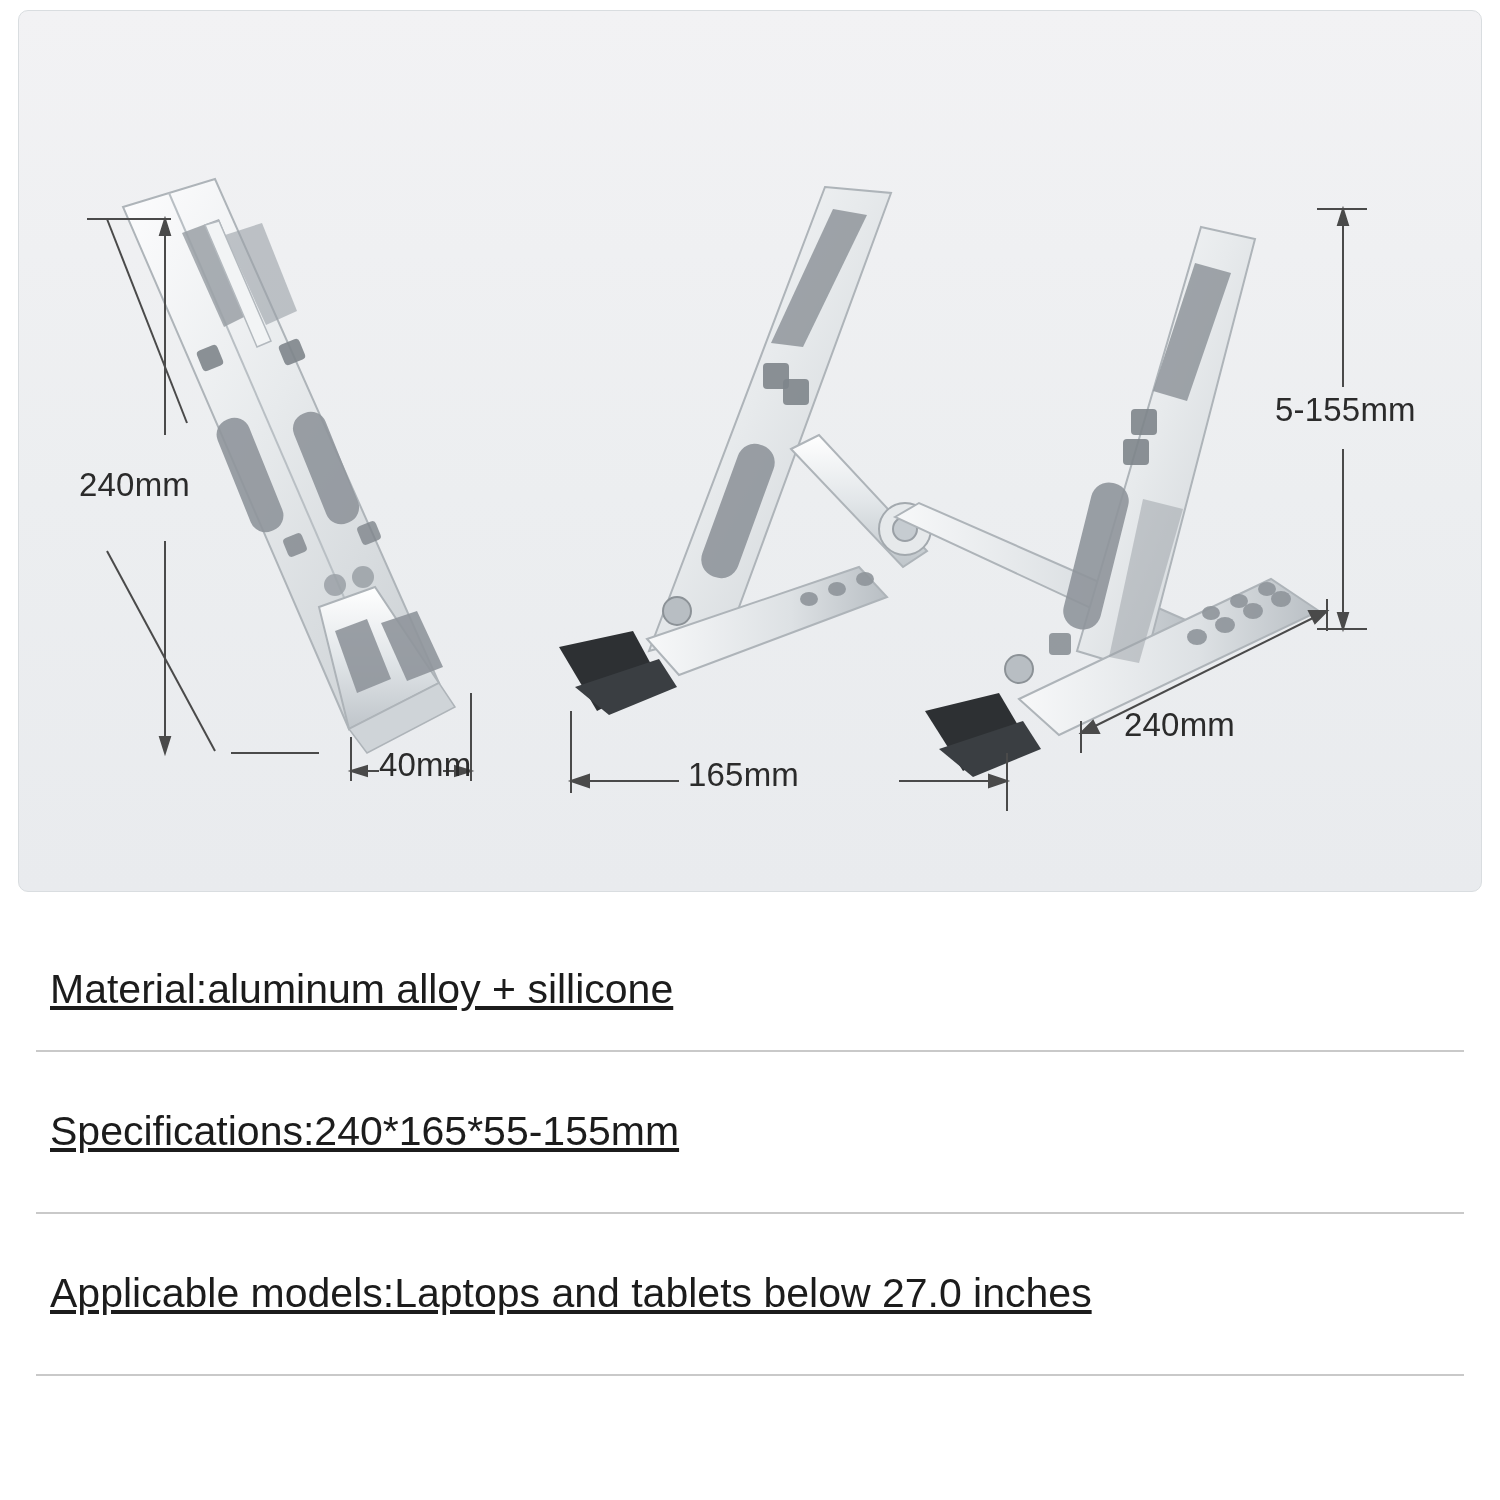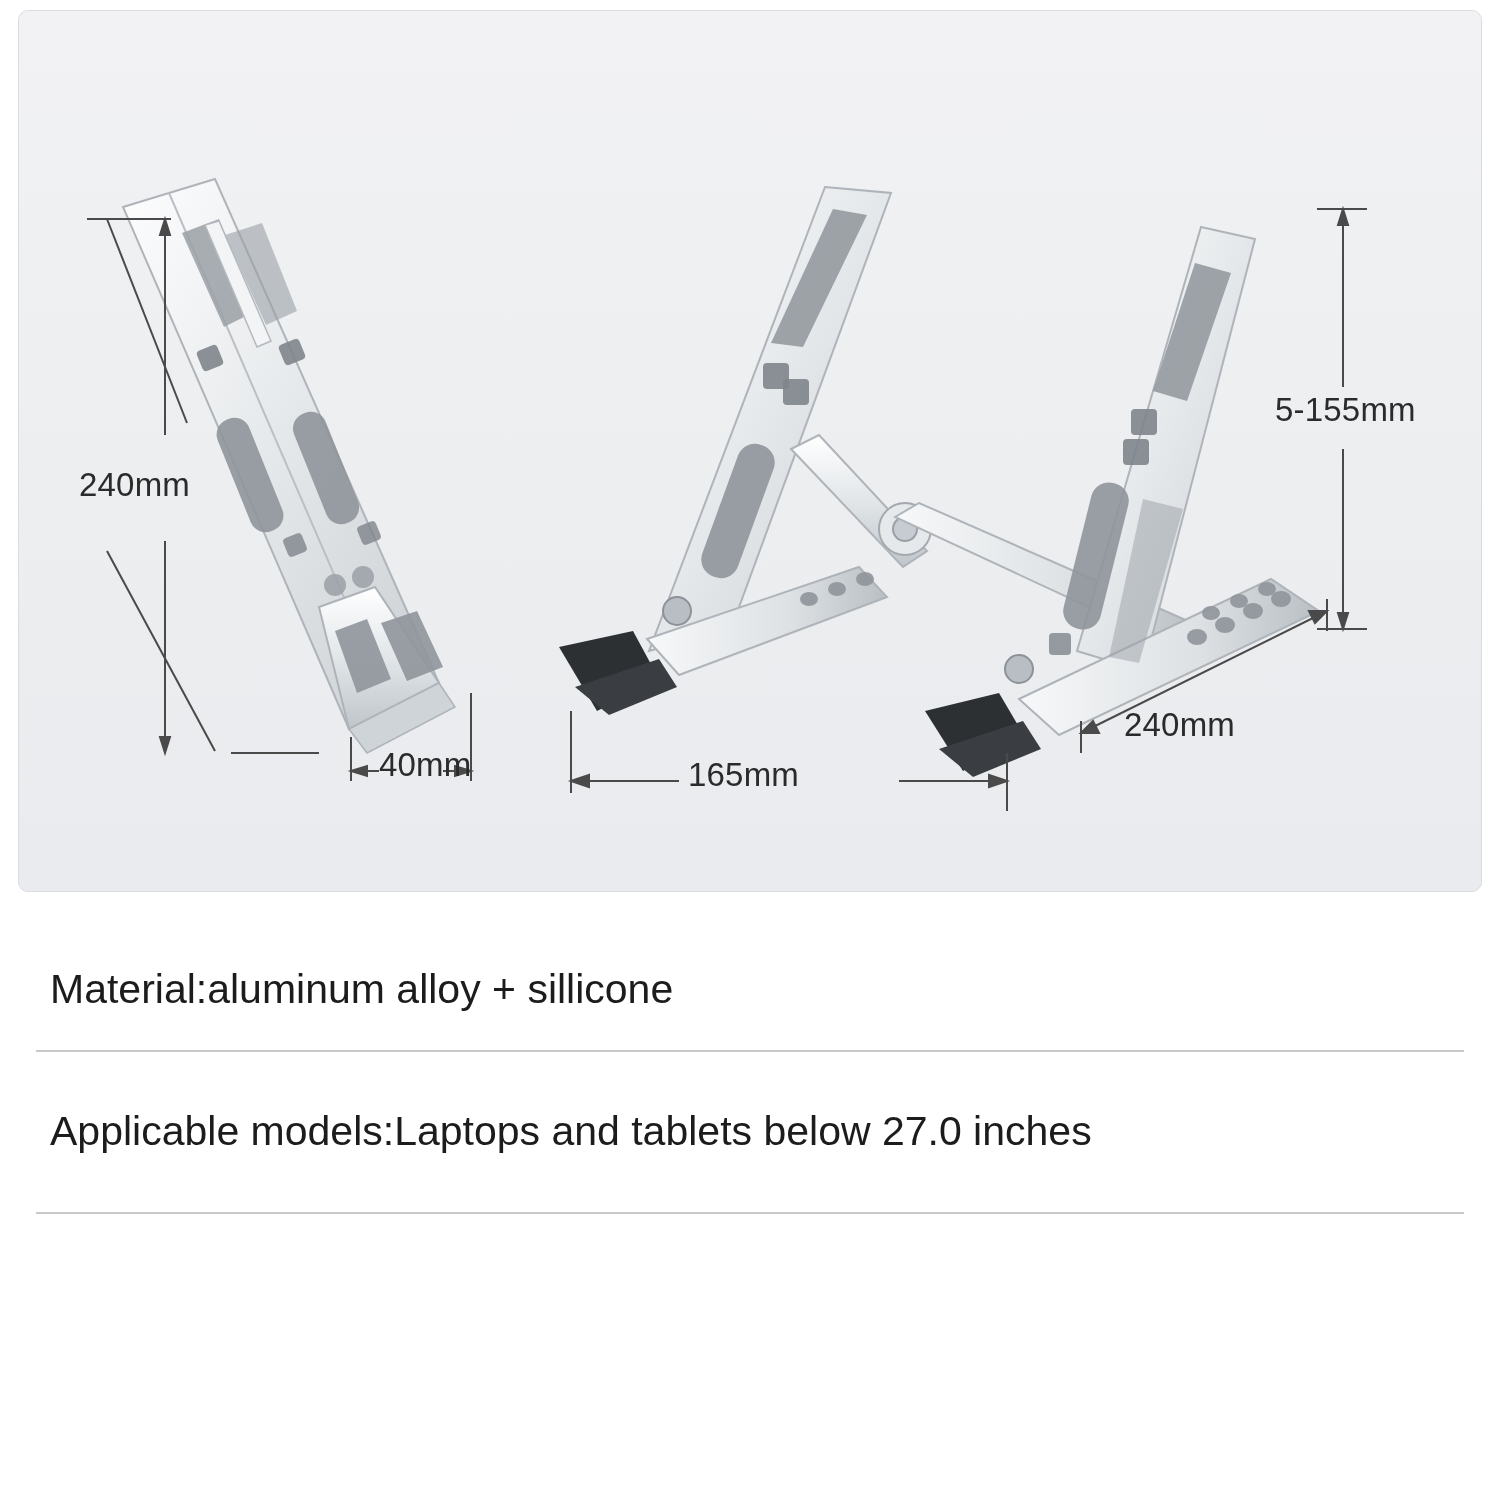--- a/index.html
+++ b/index.html
@@ -71,20 +71,21 @@
   .spec-row:first-child {
     height: 120px;
   }
   .spec-text {
     font-family: "Liberation Sans", sans-serif;
     font-size: 41px;
     color: #1c1c1c;
     line-height: 1.25;
     padding-left: 14px;
     font-weight: 400;
+    text-decoration: underline;
   }
 </style>
 </head>
 <body>
 
 <div id="page">
 
   <div class="diagram-panel">
 
     <svg class="diagram-svg" viewBox="0 0 1462 880" preserveAspectRatio="none">
@@ -237,17 +238,20 @@
     <div class="dim-label dim-165">165mm</div>
     <div class="dim-label dim-240-right">240mm</div>
     <div class="dim-label dim-55155">5-155mm</div>
   </div>
 
   <div class="spec-list">
     <div class="spec-row">
       <div class="spec-text">Material:aluminum alloy + sillicone</div>
     </div>
     <div class="spec-row">
+      <div class="spec-text">Specifications:240*165*55-155mm</div>
+    </div>
+    <div class="spec-row">
       <div class="spec-text">Applicable models:Laptops and tablets below 27.0 inches</div>
     </div>
   </div>
 
 </div>
 
 </body></html>

